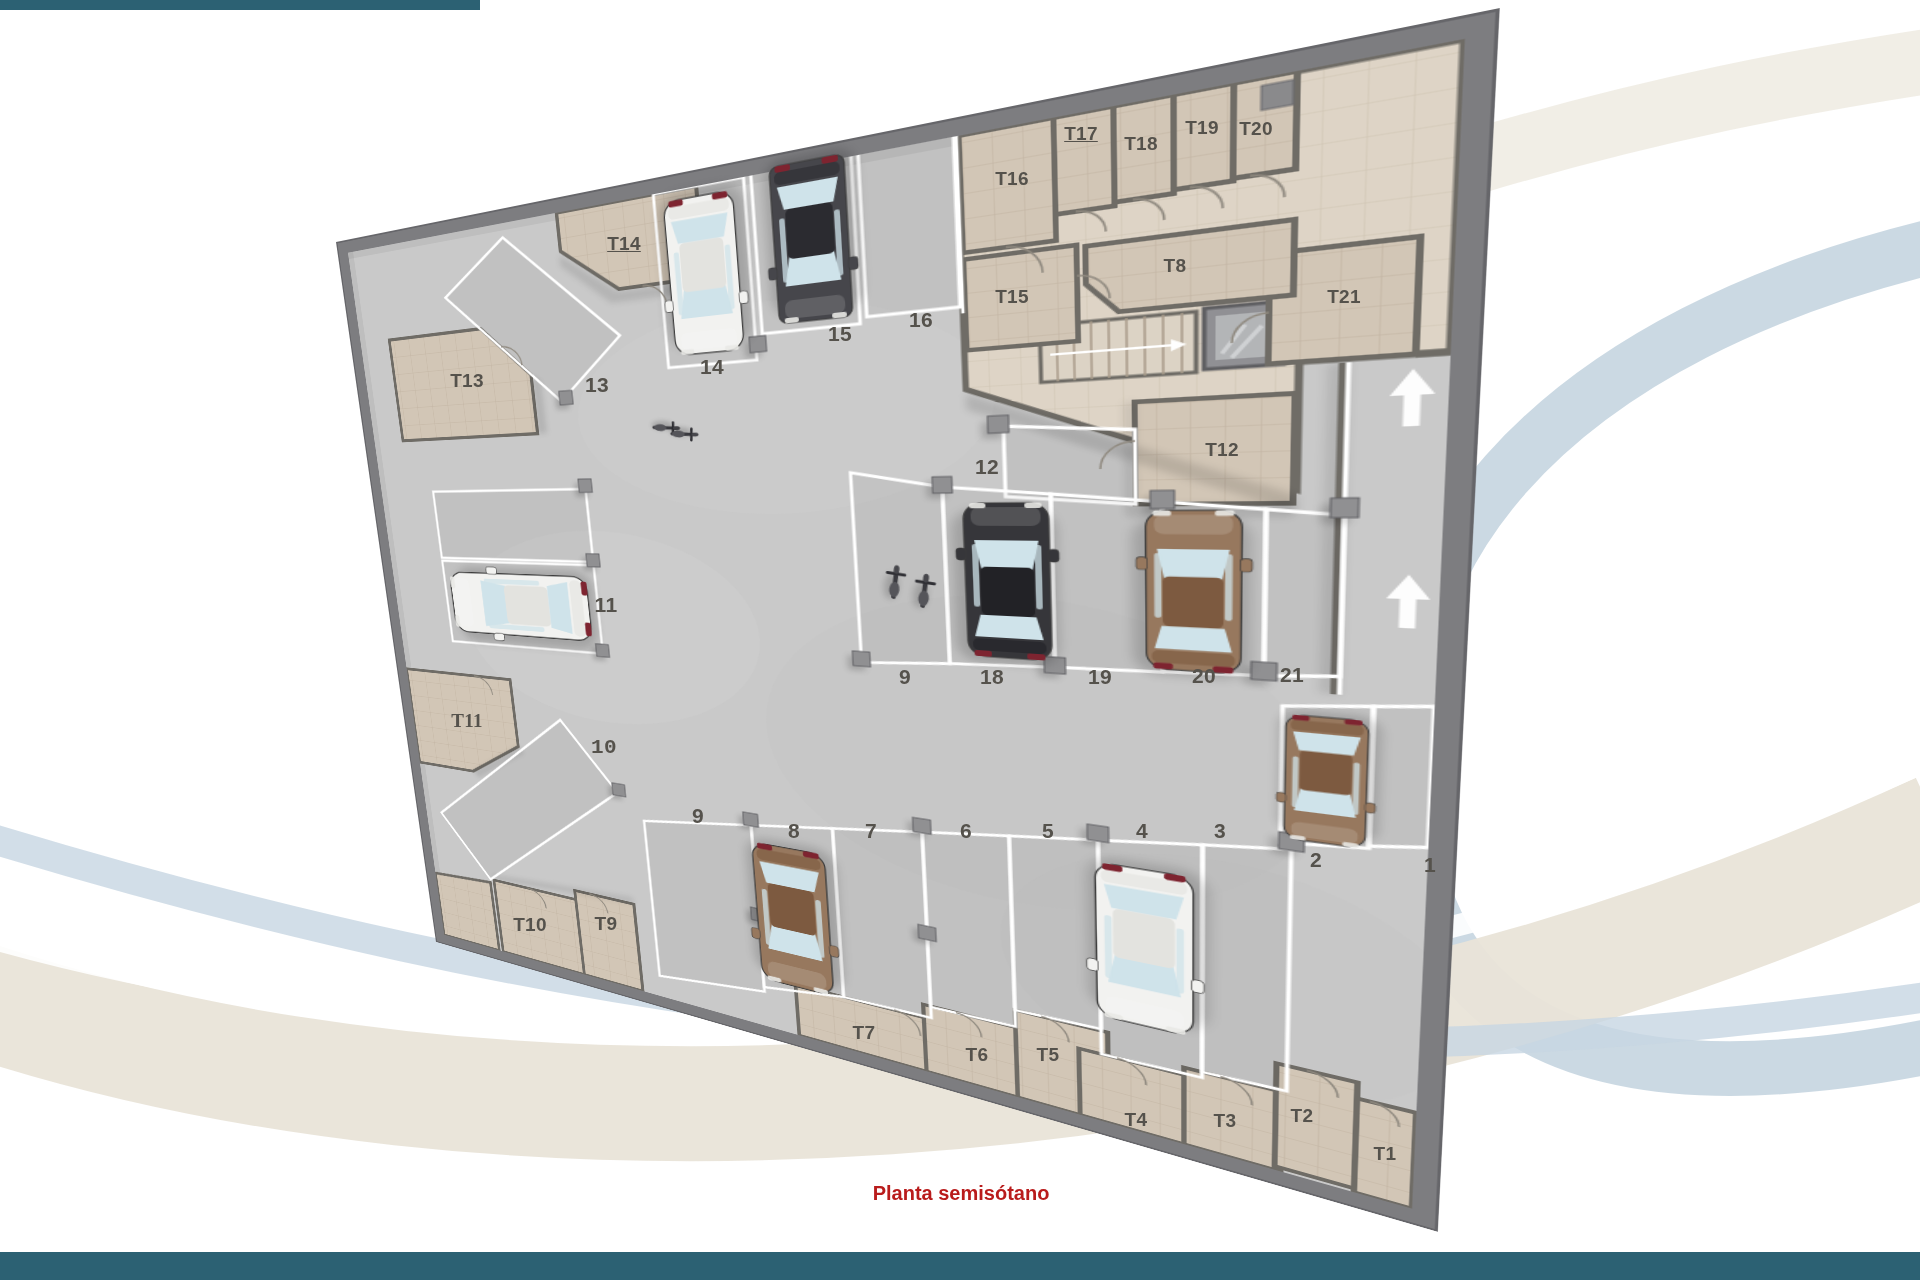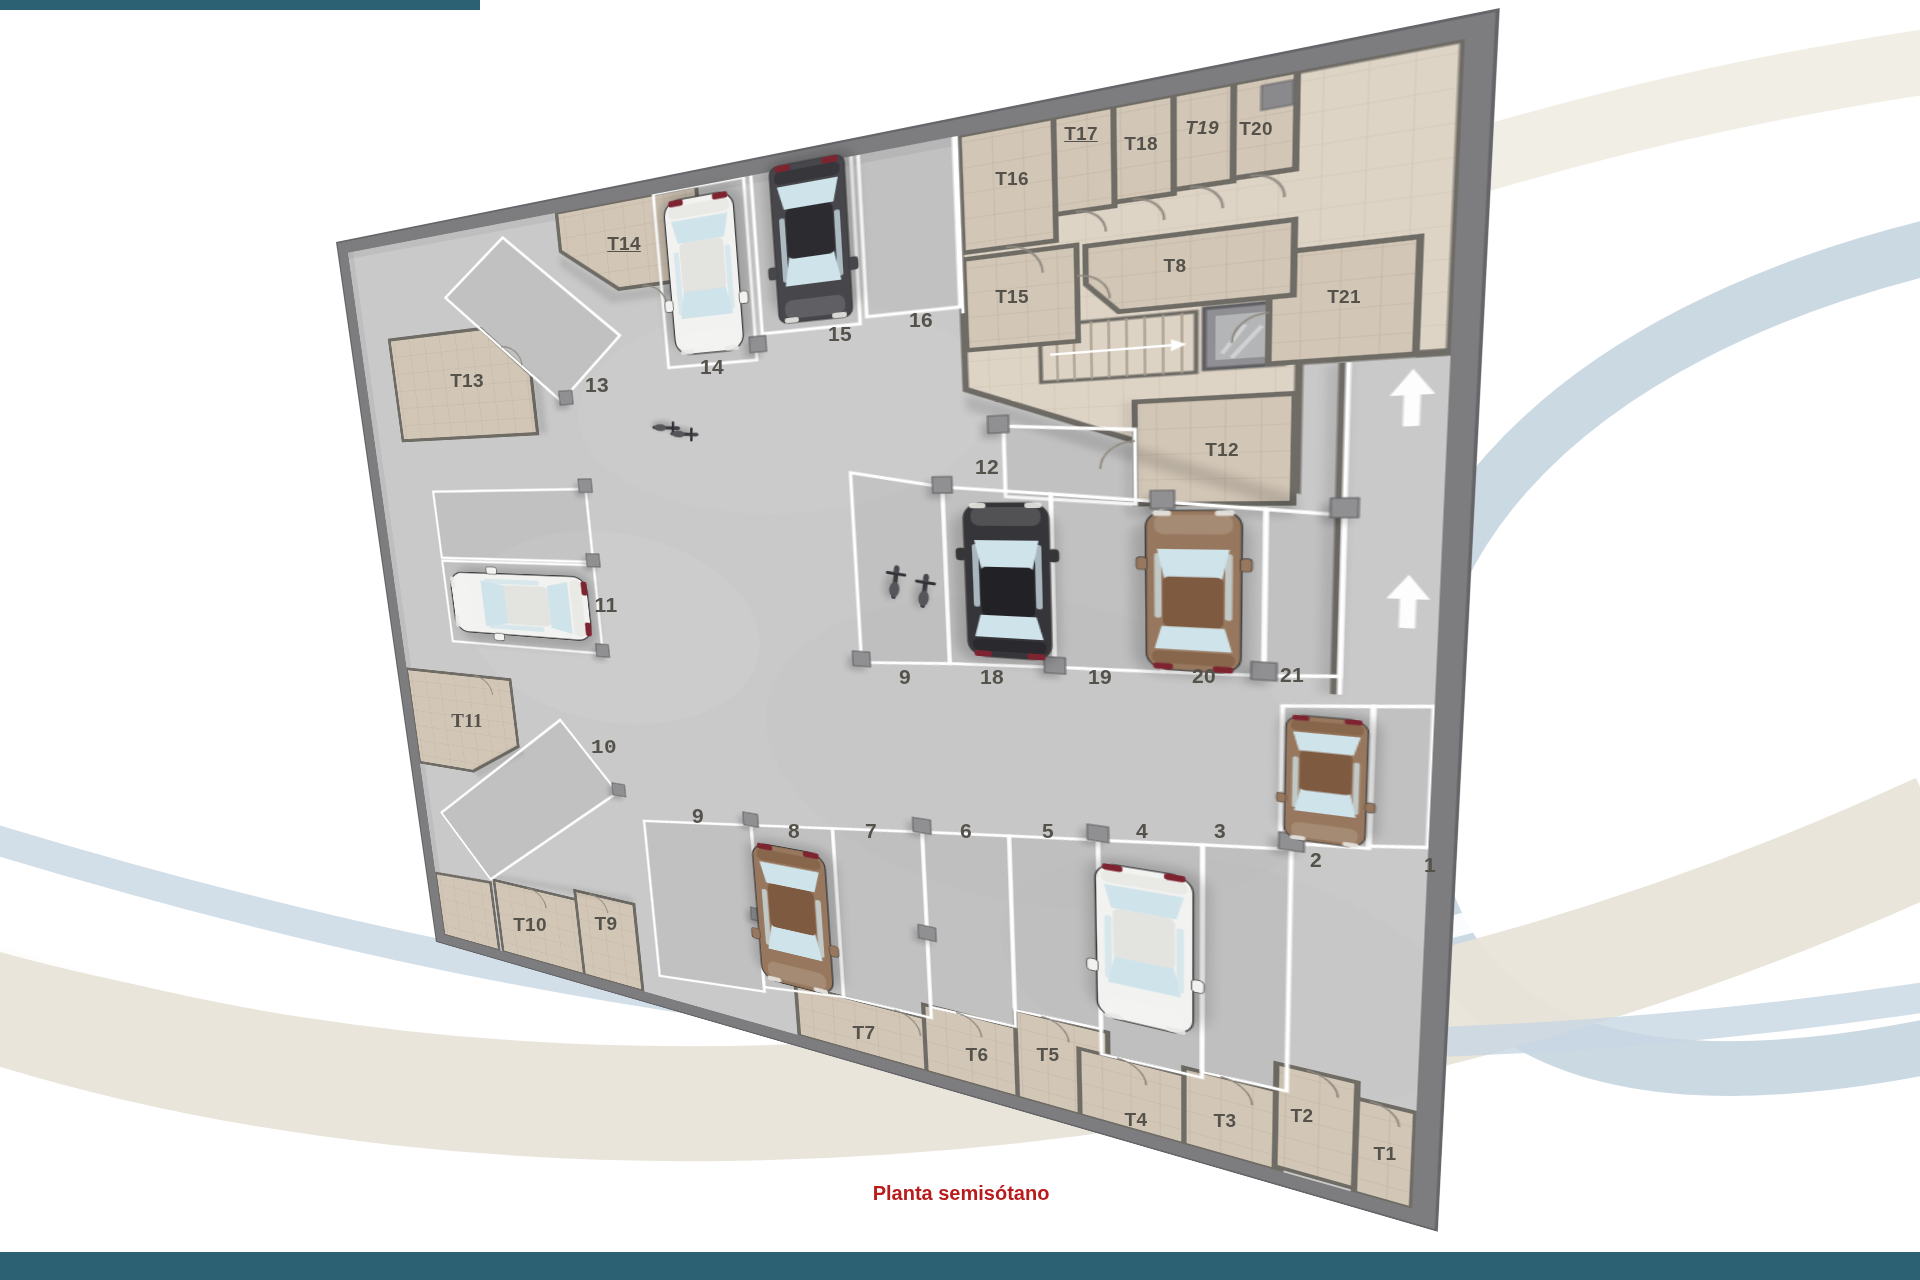--- a/index.html
+++ b/index.html
@@ -463,20 +463,20 @@
     <div class="lbl lbl-t" style="left: 606px; top: 926px;">T9</div>
     <div class="lbl lbl-t" style="left: 530px; top: 927px;">T10</div>
     <div class="lbl lbl-t" style="left: 467px; top: 723px; font-family: Liberation Serif, serif;">T11</div>
     <div class="lbl lbl-t" style="left: 1222px; top: 452px;">T12</div>
     <div class="lbl lbl-t" style="left: 467px; top: 383px;">T13</div>
     <div class="lbl lbl-t" style="left: 624px; top: 246px; text-decoration: underline;">T14</div>
     <div class="lbl lbl-t" style="left: 1012px; top: 299px;">T15</div>
     <div class="lbl lbl-t" style="left: 1012px; top: 181px;">T16</div>
     <div class="lbl lbl-t" style="left: 1081px; top: 136px; text-decoration: underline;">T17</div>
     <div class="lbl lbl-t" style="left: 1141px; top: 146px;">T18</div>
-    <div class="lbl lbl-t" style="left: 1202px; top: 130px; font-style: italic;">T19</div>
+    <div class="lbl lbl-t" style="left: 1202px; top: 130px;">T19</div>
     <div class="lbl lbl-t" style="left: 1256px; top: 131px;">T20</div>
     <div class="lbl lbl-t" style="left: 1344px; top: 299px;">T21</div>
   </div>
 
 <div id="page-title">Planta semisótano</div>
 <div class="bar-top"></div>
 <div class="bar-bottom"></div>
 
 </body></html>

